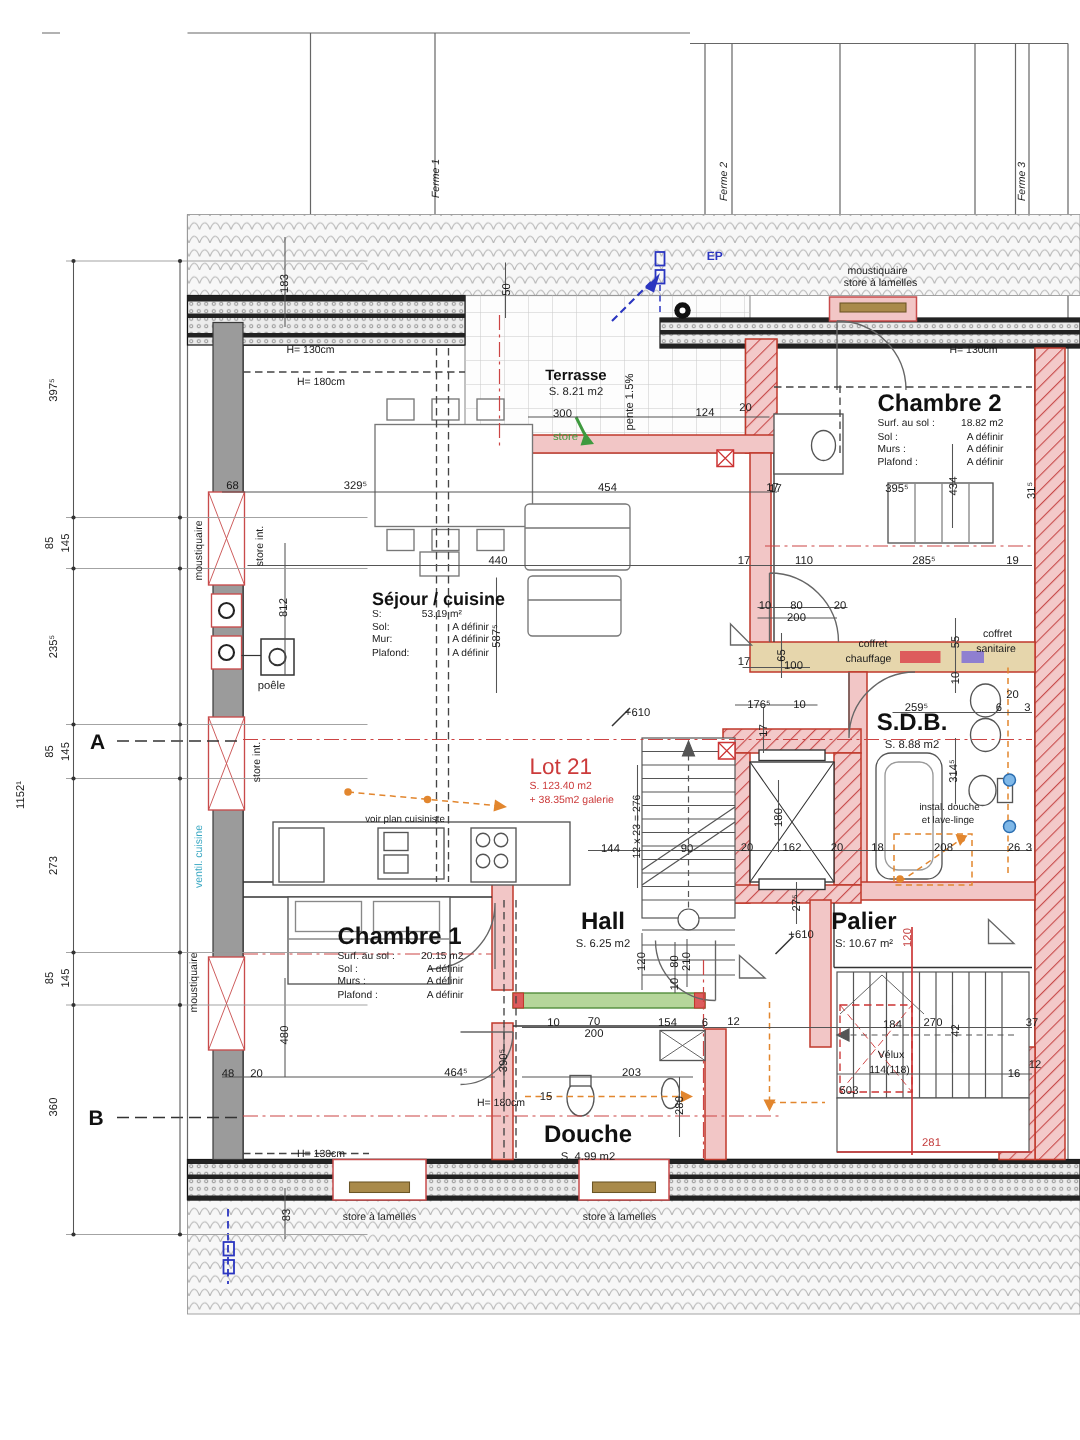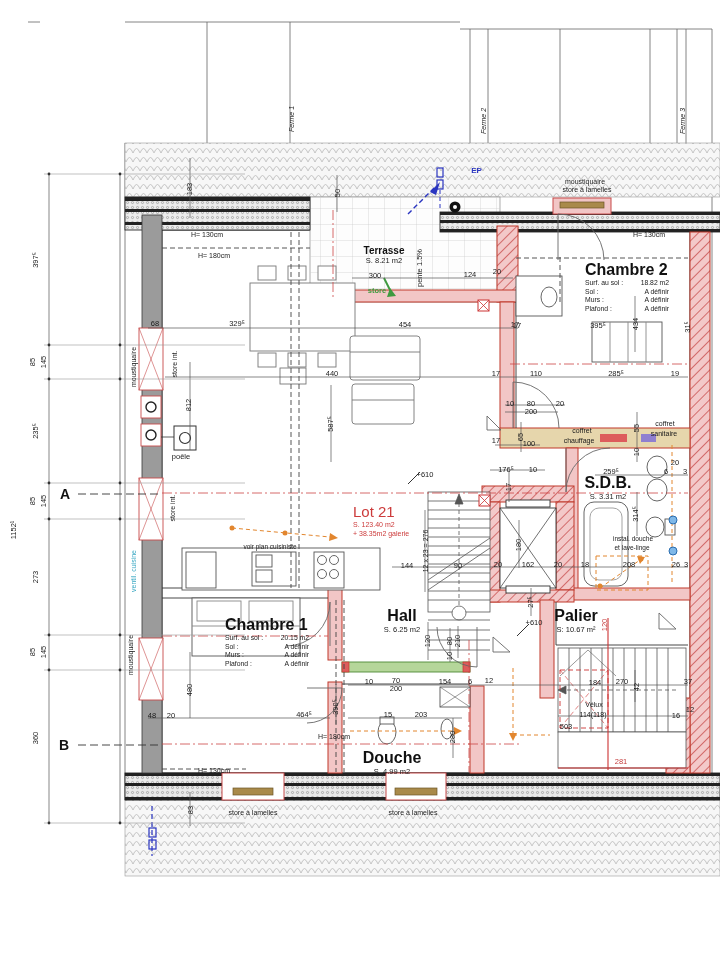--- a/index.html
+++ b/index.html
@@ -3,21 +3,21 @@
 <meta charset="utf-8">
 <style>
   html,body{margin:0;padding:0;background:#fff;}
   .sheet{position:relative;width:720px;height:960px;background:#fff;overflow:hidden;
          font-family:"Liberation Sans", sans-serif;}
   .sheet svg{position:absolute;left:0;top:0;z-index:1;}
   #labels{position:absolute;left:0;top:0;width:720px;height:960px;z-index:4;pointer-events:none;}
   .lbl{position:absolute;transform:translate(-50%,-50%);font-size:7.5px;color:#1a1a1a;
        white-space:nowrap;line-height:1;}
   .lbl.rot{transform:translate(-50%,-50%) rotate(-90deg);}
-  .c-red{color:#c43c3c;} .c-green{color:#3f9a3f;font-weight:bold;} .c-blue{color:#2a35c0;} .c-cyan{color:#38a7c2;}
+  .c-red{color:#c43c3c;} .c-green{color:#3f9a3f;} .c-blue{color:#2a35c0;} .c-cyan{color:#38a7c2;}
   .it{font-style:italic;} .bold{font-weight:bold;}
   .room{position:absolute;z-index:3;color:#111;}
   .room .rt{font-weight:bold;font-size:16px;white-space:nowrap;}
   .room .area{font-size:7.5px;white-space:nowrap;color:#222;}
   .kv{display:flex;justify-content:space-between;font-size:6.8px;line-height:8.5px;color:#222;width:84px;white-space:nowrap;}
   .ctr{transform:translate(-50%,-50%);text-align:center;}
   .gridletter{position:absolute;z-index:4;font-weight:bold;font-size:14px;color:#111;transform:translate(-50%,-50%);}
   .lot{position:absolute;z-index:3;color:#cc3b3b;}
   .lot .lt{font-weight:normal;font-size:15px;}
   .lot .ll{font-size:7px;line-height:9px;}
@@ -367,20 +367,39 @@
   <div class="kv">
         <span>Murs :</span>
         <span>A définir</span>
       </div>
   <div class="kv">
         <span>Plafond :</span>
         <span>A définir</span>
       </div>
 </div>
 
+<div class="room" style="left:248px;top:392px">
+  <div class="rt" style="font-size:12px">Séjour / cuisine</div>
+  <div class="kv" style="width:60px">
+        <span>S:</span>
+        <span>53.19 m²</span>
+      </div>
+  <div class="kv" style="width:78px">
+        <span>Sol:</span>
+        <span>A définir</span>
+      </div>
+  <div class="kv" style="width:78px">
+        <span>Mur:</span>
+        <span>A définir</span>
+      </div>
+  <div class="kv" style="width:78px">
+        <span>Plafond:</span>
+        <span>A définir</span>
+      </div>
+</div>
 
 <div class="room" style="left:225px;top:616px">
   <div class="rt">Chambre 1</div>
   <div class="kv">
         <span>Surf. au sol :</span>
         <span>20.15 m2</span>
       </div>
   <div class="kv">
         <span>Sol :</span>
         <span>A définir</span>
@@ -390,21 +409,21 @@
         <span>A définir</span>
       </div>
   <div class="kv">
         <span>Plafond :</span>
         <span>A définir</span>
       </div>
 </div>
 
 <div class="room ctr" style="left:608px;top:487px">
   <div class="rt">S.D.B.</div>
-  <div class="area">S. 3.31 m2</div>
+  <div class="area">S. 8.88 m2</div>
 </div>
 
 <div class="room ctr" style="left:402px;top:620px">
   <div class="rt">Hall</div>
   <div class="area">S. 6.25 m2</div>
 </div>
 
 <div class="room ctr" style="left:576px;top:620px">
   <div class="rt">Palier</div>
   <div class="area">S: 10.67 m²</div>
@@ -501,21 +520,21 @@
       <span class="lbl" style="left: 566px; top: 727px;">503</span>
       <span class="lbl" style="left: 676px; top: 716px;">16</span>
       <span class="lbl" style="left: 690px; top: 710px;">12</span>
       <span class="lbl rot c-red" style="left: 605px; top: 625px;">120</span>
       <span class="lbl c-red" style="left: 621px; top: 762px;">281</span>
       <span class="lbl" style="left: 152px; top: 716px;">48</span>
       <span class="lbl" style="left: 171px; top: 716px;">20</span>
       <span class="lbl rot" style="left: 190px; top: 690px;">480</span>
       <span class="lbl" style="left: 268px; top: 715px; margin-left: 36px;">464⁵</span>
       <span class="lbl rot" style="left: 336px; top: 707px;">390⁵</span>
-      <span class="lbl" style="left: 364px; top: 715px; margin-left: 24px;">15</span>
+      <span class="lbl" style="left: 364px; top: 731px;">15</span>
       <span class="lbl" style="left: 421px; top: 715px;">203</span>
       <span class="lbl rot" style="left: 453px; top: 737px;">280</span>
       <span class="lbl rot" style="left: 191px; top: 810px;">83</span>
       <span class="lbl" style="left: 585px; top: 181px; font-size: 7px;">moustiquaire</span>
       <span class="lbl" style="left: 587px; top: 189px; font-size: 7px;">store à lamelles</span>
       <span class="lbl c-blue bold" style="left: 453px; top: 171px; font-size: 8px; padding-left: 47px;">EP</span>
       <span class="lbl" style="left: 207px; top: 234px; font-size: 7px;">H= 130cm</span>
       <span class="lbl" style="left: 214px; top: 255px; font-size: 7px;">H= 180cm</span>
       <span class="lbl" style="left: 649px; top: 234px; font-size: 7px;">H= 130cm</span>
       <span class="lbl" style="left: 214px; top: 770px; font-size: 7px;">H= 130cm</span>

